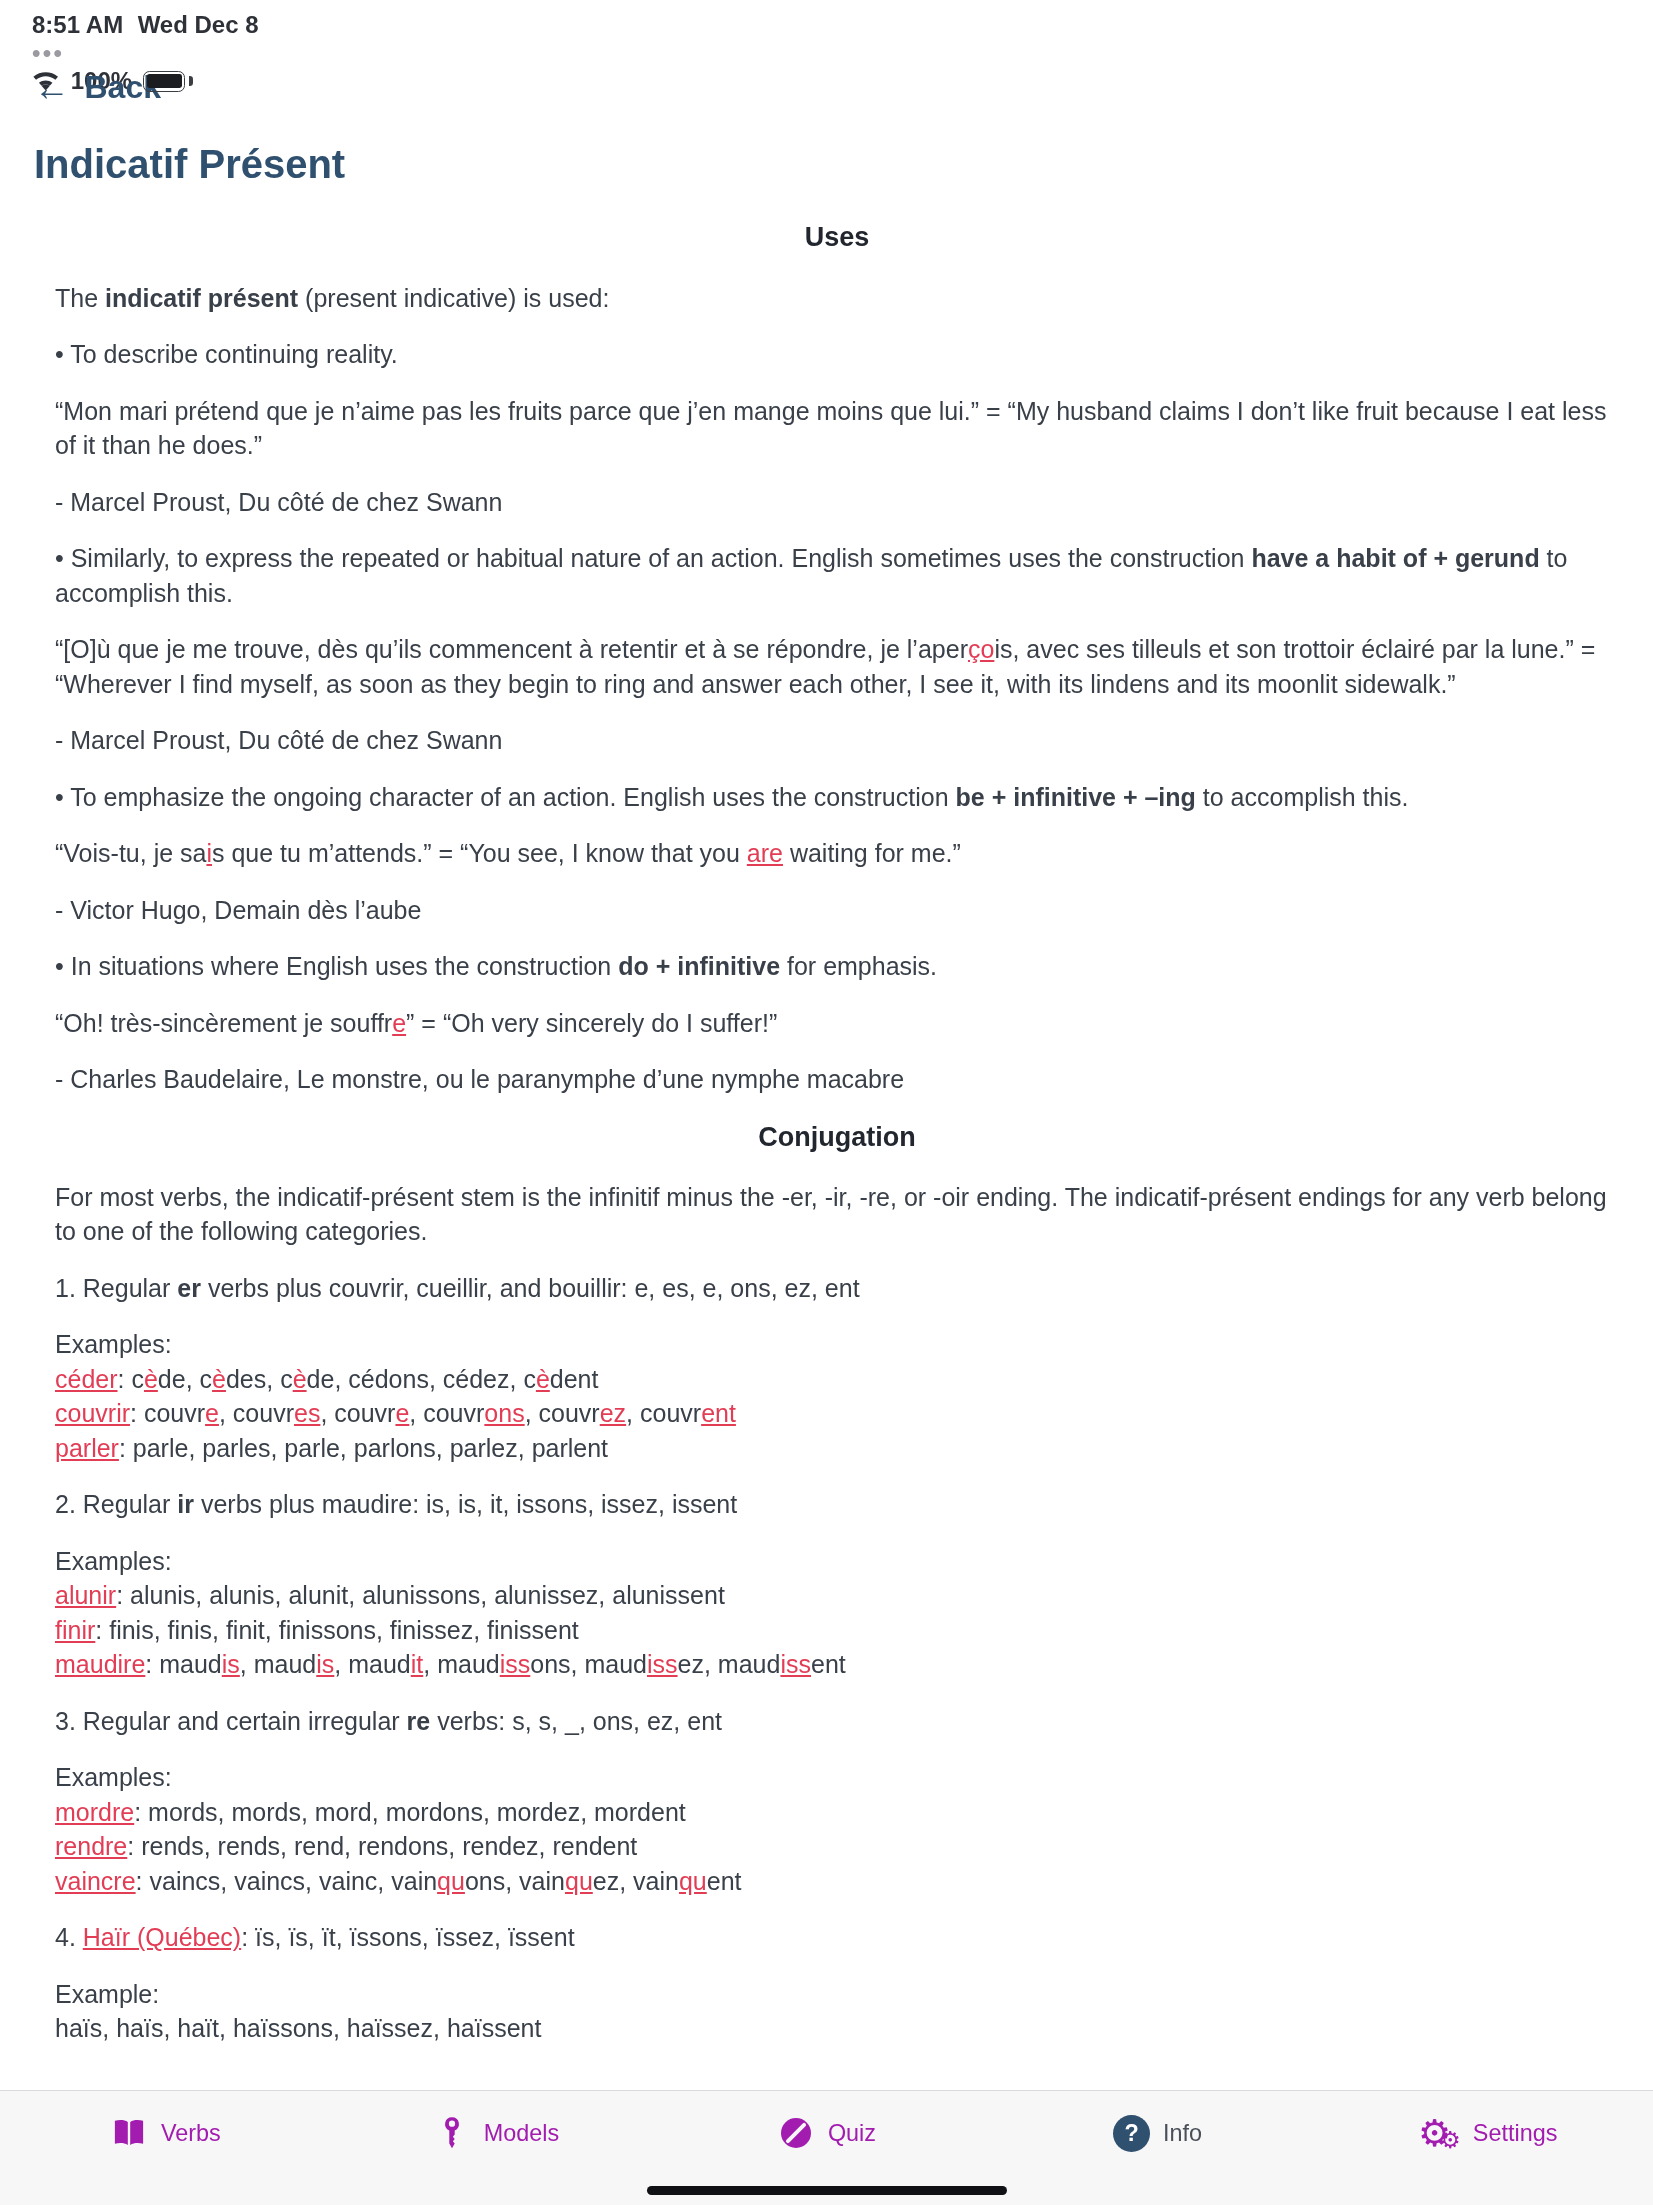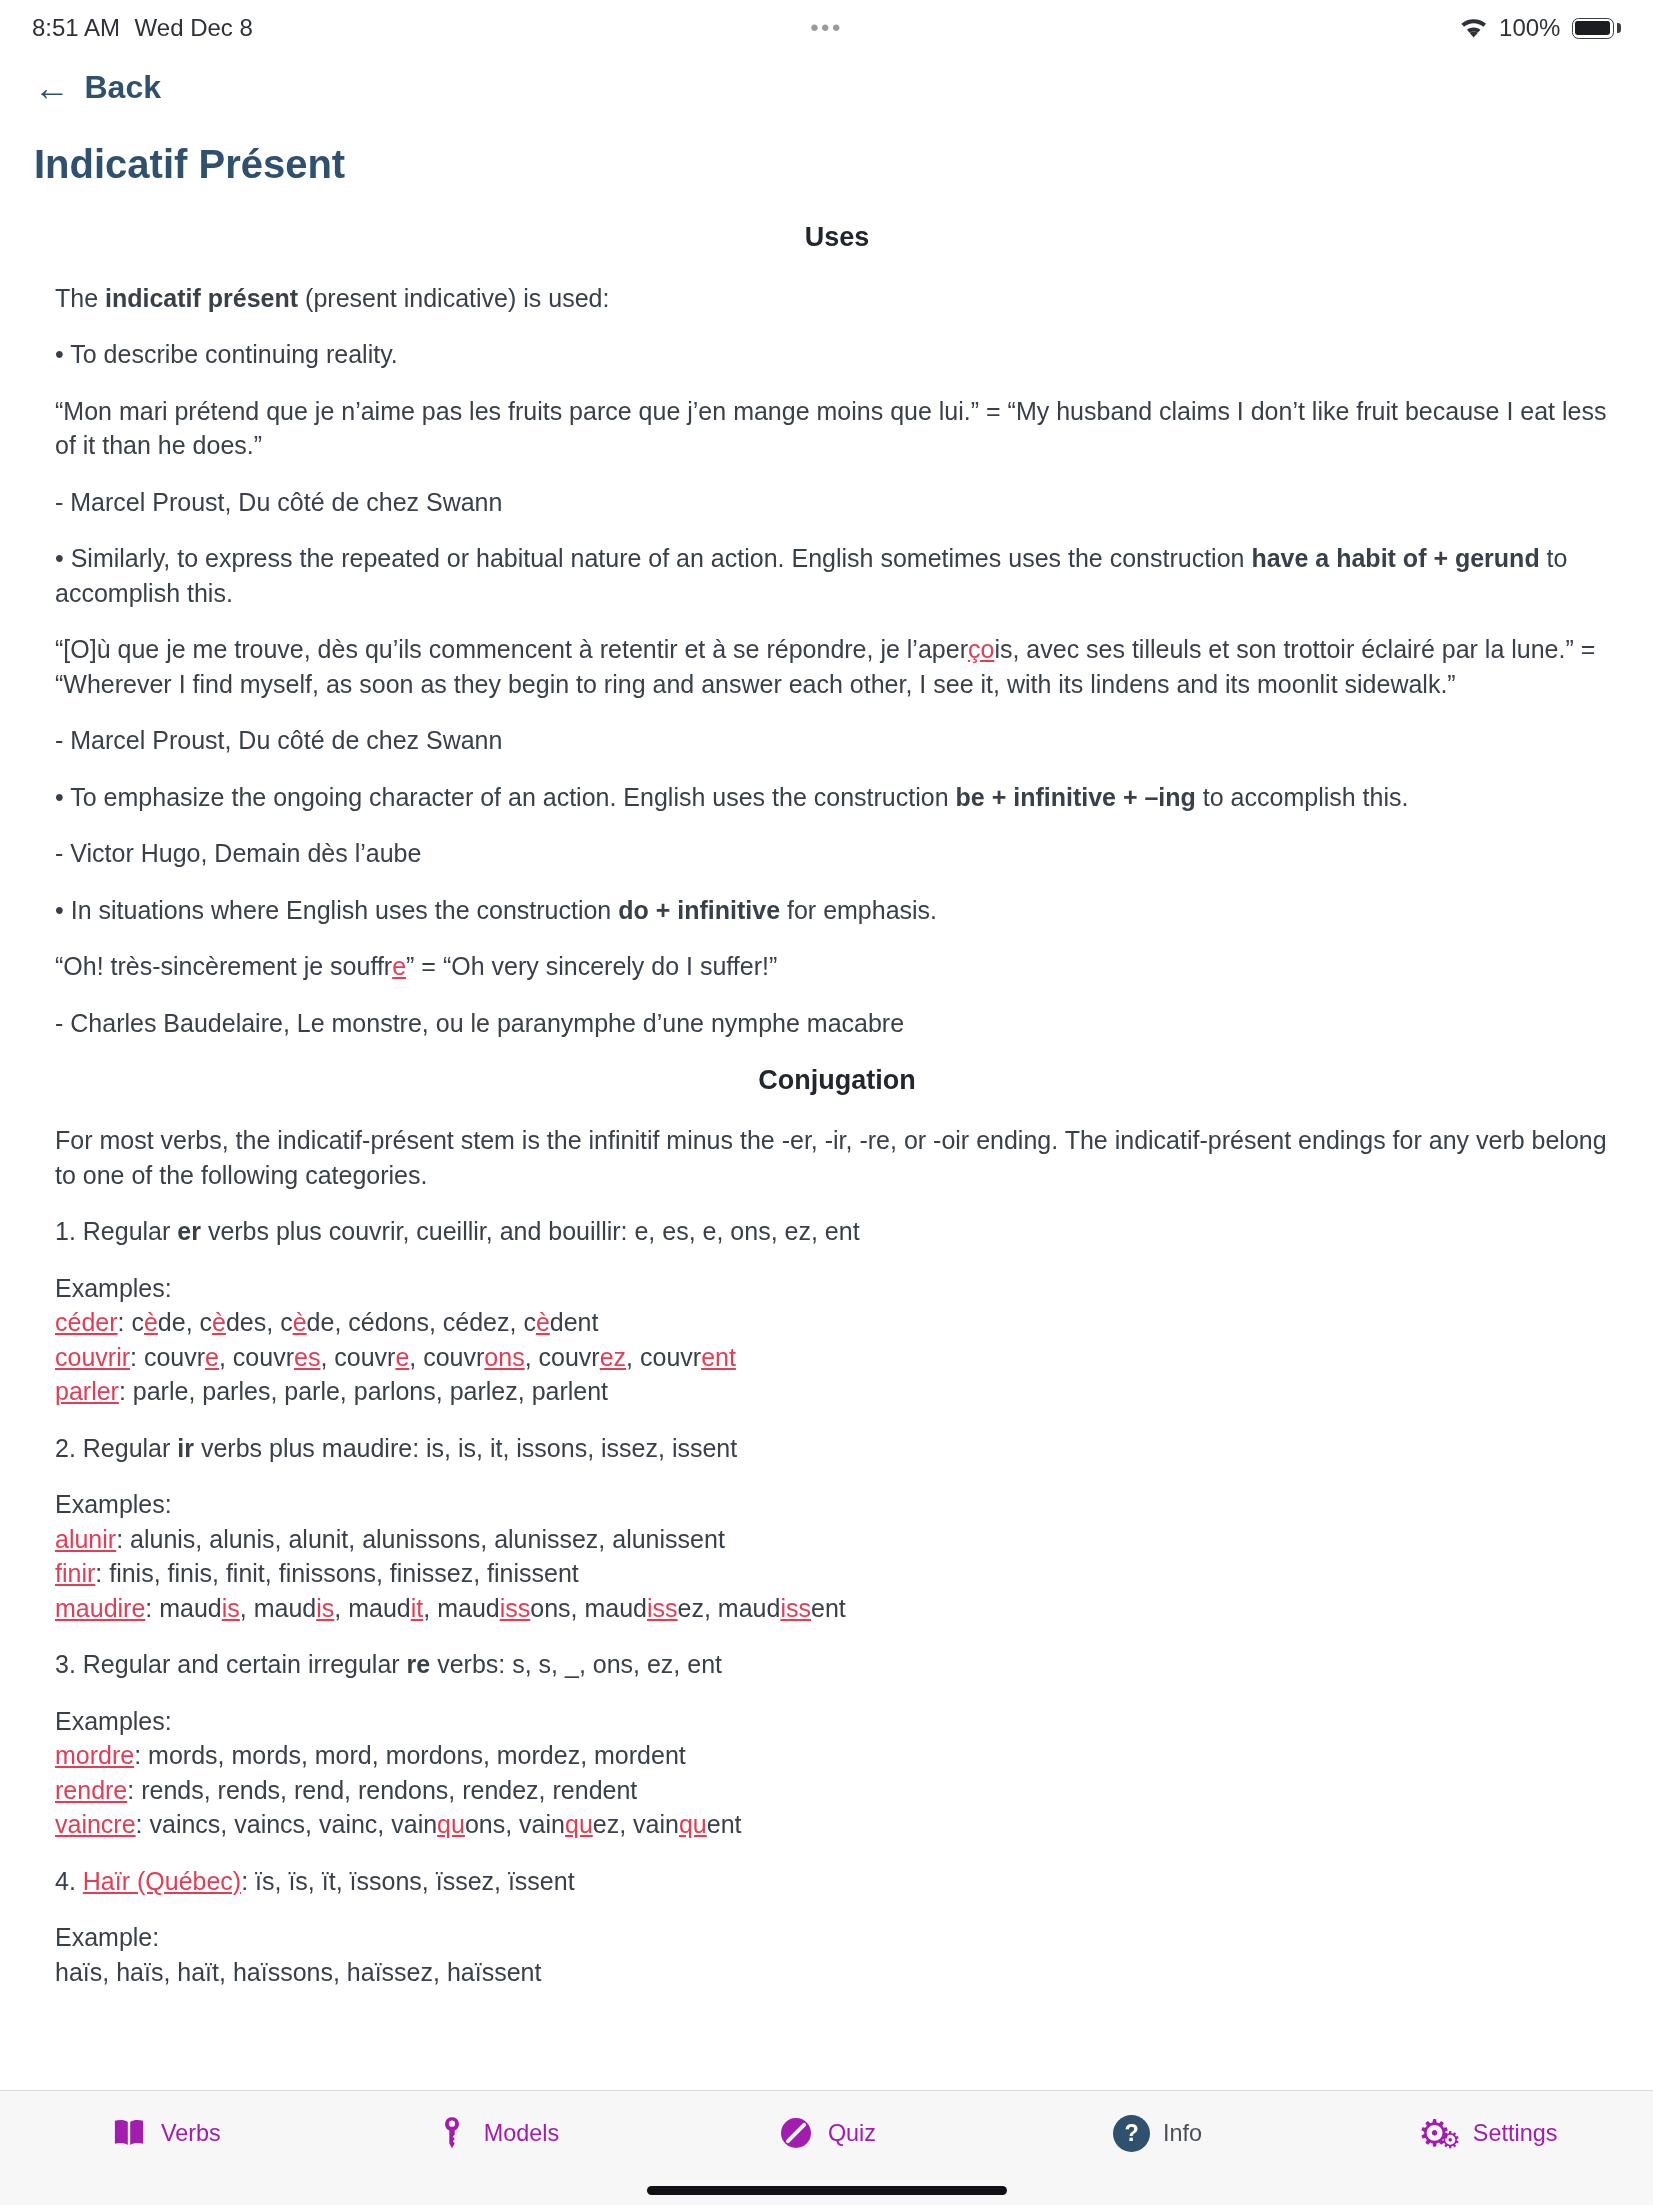--- a/index.html
+++ b/index.html
@@ -9,24 +9,24 @@
     font-family:"Liberation Sans", sans-serif;
     background:#ffffff;
     color:#3a4049;
     position:relative;
     overflow:hidden;
   }
   .screen { width:1653px; height:2205px; position:relative; background:#fff; }
 
   
   .status-bar {
-    display:flex; align-items:flex-end;
+    display:flex; align-items:flex-start;
     padding:11.3px 32px 0 32px;
     height:42px;
-    font-size:24px; font-weight:400; color:#2e3238;
+    font-size:24px; font-weight:700; color:#2e3238;flex-direction:column;
   }
   .sb-left { flex:1; display:flex; gap:14.5px; align-items:center; }
   .sb-center { flex:0 0 auto; color:#9a9aa0; font-size:24px; letter-spacing:2.4px; }
   .sb-right { flex:1; display:flex; justify-content:flex-end; align-items:center; gap:11.3px; }
   .wifi-icon svg { display:block; }
   .battery { position:relative; width:42px; height:21px; border:1.6px solid #3a3d42; border-radius:6.5px; padding:2.4px; }
   .battery-level { display:block; height:100%; width:100%; background:#1b1d20; border-radius:2.4px; }
   .battery-cap { width:4px; height:9.7px; background:#3a3d42; border-radius:0 3.2px 3.2px 0; margin-left:-8px; }
 
   
@@ -161,20 +161,23 @@
       <div class="block">
         <div class="line"><span>“[O]ù que je me trouve, dès qu’ils commencent à retentir et à se répondre, je l’aper</span><span class="r">ço</span><span>is, avec ses tilleuls et son trottoir éclairé par la lune.” = “Wherever I find myself, as soon as they begin to ring and answer each other, I see it, with its lindens and its moonlit sidewalk.”</span></div>
       </div>
       <div class="block">
         <div class="line"><span>- Marcel Proust, Du côté de chez Swann</span></div>
       </div>
       <div class="block">
         <div class="line"><span>• To emphasize the ongoing character of an action. English uses the construction </span><span class="b">be + infinitive + –ing</span><span> to accomplish this.</span></div>
       </div>
       <div class="block">
+        <div class="line"><span>“Vois-tu, je sa</span><span class="r">i</span><span>s que tu m’attends.” = “You see, I know that you </span><span class="r">are</span><span> waiting for me.”</span></div>
+      </div>
+      <div class="block">
         <div class="line"><span>- Victor Hugo, Demain dès l’aube</span></div>
       </div>
       <div class="block">
         <div class="line"><span>• In situations where English uses the construction </span><span class="b">do + infinitive</span><span> for emphasis.</span></div>
       </div>
       <div class="block">
         <div class="line"><span>“Oh! très-sincèrement je souffr</span><span class="r">e</span><span>” = “Oh very sincerely do I suffer!”</span></div>
       </div>
       <div class="block">
         <div class="line"><span>- Charles Baudelaire, Le monstre, ou le paranymphe d’une nymphe macabre</span></div>

